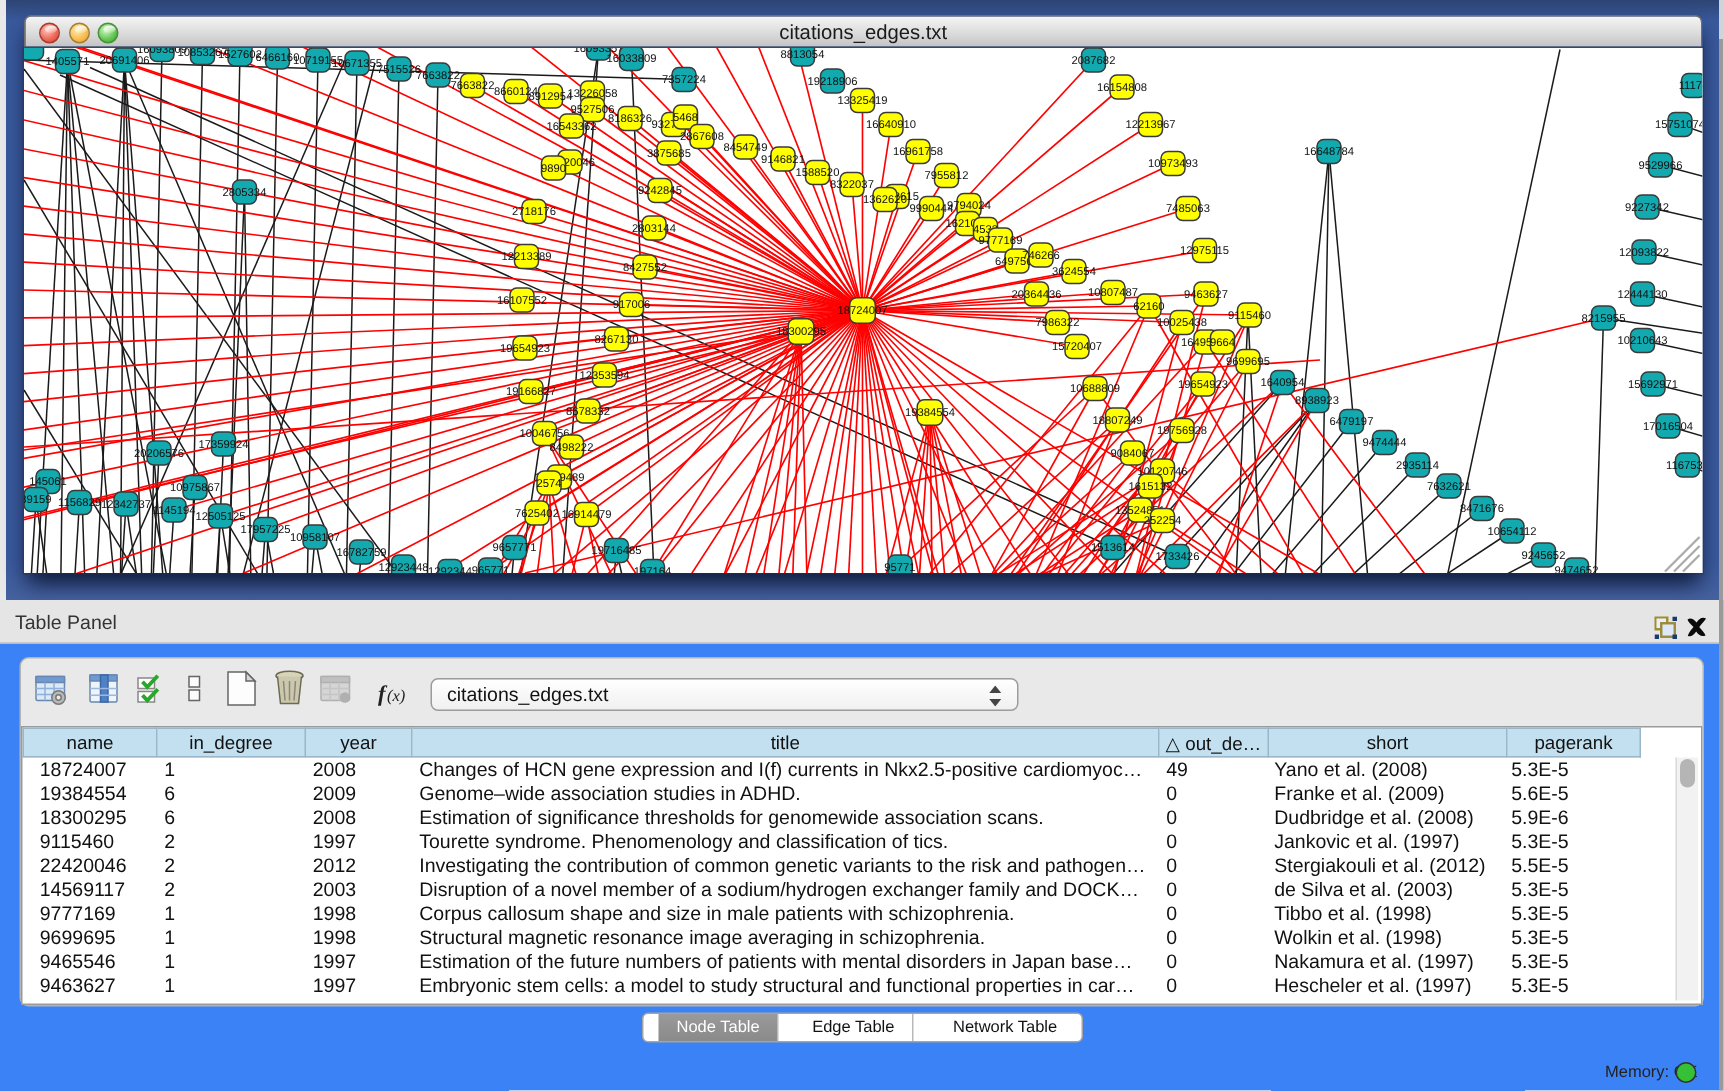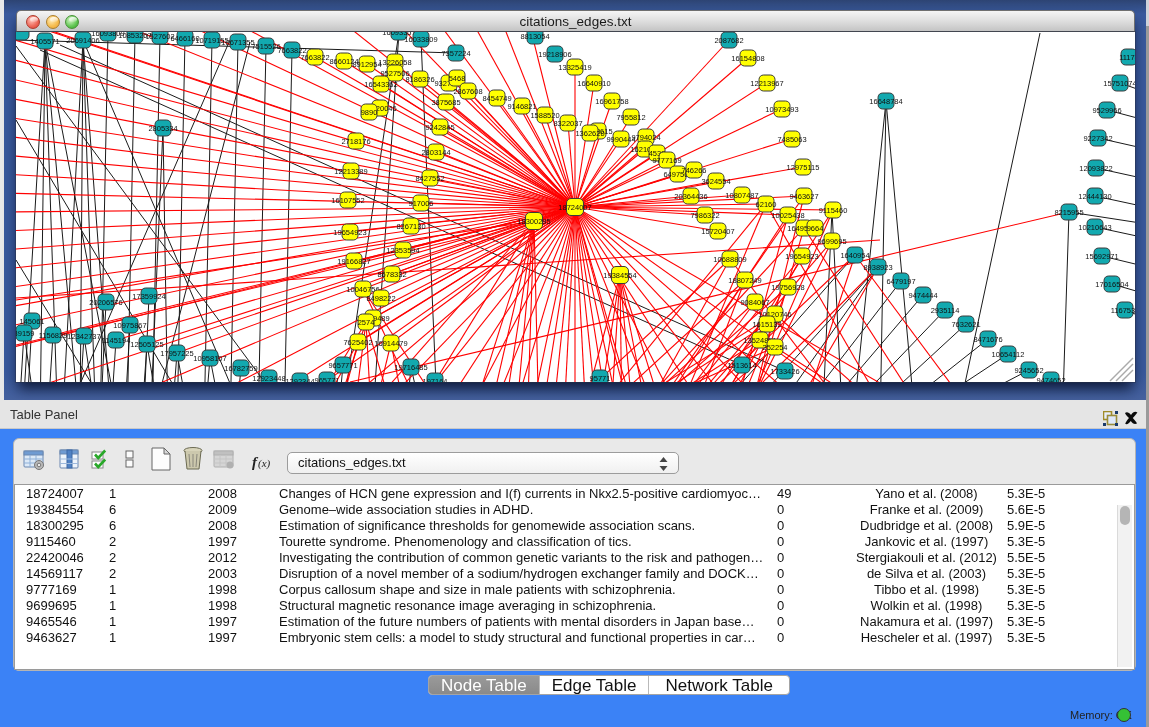--- a/index.html
+++ b/index.html
@@ -20,23 +20,23 @@
 #table { position:absolute; left:0px; top:45px; width:1121px; height:186px; background:#fff; border:1px solid #9a9a9a; }
 table { border-collapse:collapse; table-layout:fixed; width:1078px; font-size:12px; }
 th { background:#c2e0f0; border:1px solid #9ab6c8; font-weight:normal; font-size:12.5px; height:19px; padding:0; color:#111; }
 td { height:16px; padding:0 0 0 4px; font-size:13px; color:#111; white-space:nowrap; overflow:hidden; }
 td.c1 { padding-left:11px; }
 td.c2 { padding-left:5px; }
 td.c3 { padding-left:5px; }
 td.c4 { padding-left:5px; }
 td.c5 { padding-left:5px;margin-top:15px; }
 td.c7 { padding-left:3px; }
-td.c6 { text-align:center; }
+td.c6 { text-align:left; }
 #tabs { position:absolute; left:428px; top:275px; height:20px; display:flex; border:1px solid #a4a4a4; border-radius:4px; overflow:hidden; background:#fff; }
-#tabs div { font-size:17px; line-height:19px; padding:0 12px; color:#111; border-right:1px solid #b9b9b9; }
+#tabs div { font-size:11px; line-height:19px; padding:0 12px; color:#111; border-right:1px solid #b9b9b9;margin-left:10px; }
 #tabs div.sel { background:linear-gradient(#9a9a9a,#8a8a8a); color:#fff; }
 #memory { position:absolute; left:1050px; top:309px; font-size:11px; color:#222;margin-left:20px; }
 #memdot { position:absolute; left:1117px; top:308px; width:14px; height:14px; border-radius:50%; background:#35c135; border:1.5px solid #333; }
 #rightstrip { position:absolute; right:0; top:0; width:3px; height:727px; background:#9a9a9a; }
 </style></head>
 <body>
 <div id="bluearea"></div>
 <div id="win">
   <div id="titlebar">citations_edges.txt
     <div class="tl" style="left:9px;background:radial-gradient(circle at 4.5px 4px,#ffc5bb,#ee6b5c 55%,#d93a28);border:1px solid #ad3a2d;">
@@ -707,20 +707,29 @@
         <colgroup>
           <col style="width:89px">
             <col style="width:99px">
             <col style="width:71px">
             <col style="width:498px">
           <col style="width:73px">
             <col style="width:159px">
             <col style="width:89px">
         </colgroup>
         <tbody>
+            <tr>
+          <th>name</th>
+              <th>in_degree</th>
+              <th>year</th>
+              <th>title</th>
+              <th>△ out_de…</th>
+              <th>short</th>
+              <th>pagerank</th>
+        </tr>
         <tr>
               <td class="c1">18724007</td>
               <td class="c2">1</td>
               <td class="c3">2008</td>
               <td class="c4">Changes of HCN gene expression and I(f) currents in Nkx2.5-positive cardiomyoc…</td>
               <td class="c5">49</td>
               <td class="c6">Yano et al. (2008)</td>
               <td class="c7">5.3E-5</td>
             </tr>
 <tr>
@@ -732,21 +741,21 @@
               <td class="c6">Franke et al. (2009)</td>
               <td class="c7">5.6E-5</td>
             </tr>
 <tr>
               <td class="c1">18300295</td>
               <td class="c2">6</td>
               <td class="c3">2008</td>
               <td class="c4">Estimation of significance thresholds for genomewide association scans.</td>
               <td class="c5">0</td>
               <td class="c6">Dudbridge et al. (2008)</td>
-              <td class="c7">5.9E-5</td>
+              <td class="c7">5.9E-6</td>
             </tr>
 <tr>
               <td class="c1">9115460</td>
               <td class="c2">2</td>
               <td class="c3">1997</td>
               <td class="c4">Tourette syndrome. Phenomenology and classification of tics.</td>
               <td class="c5">0</td>
               <td class="c6">Jankovic et al. (1997)</td>
               <td class="c7">5.3E-5</td>
             </tr>

